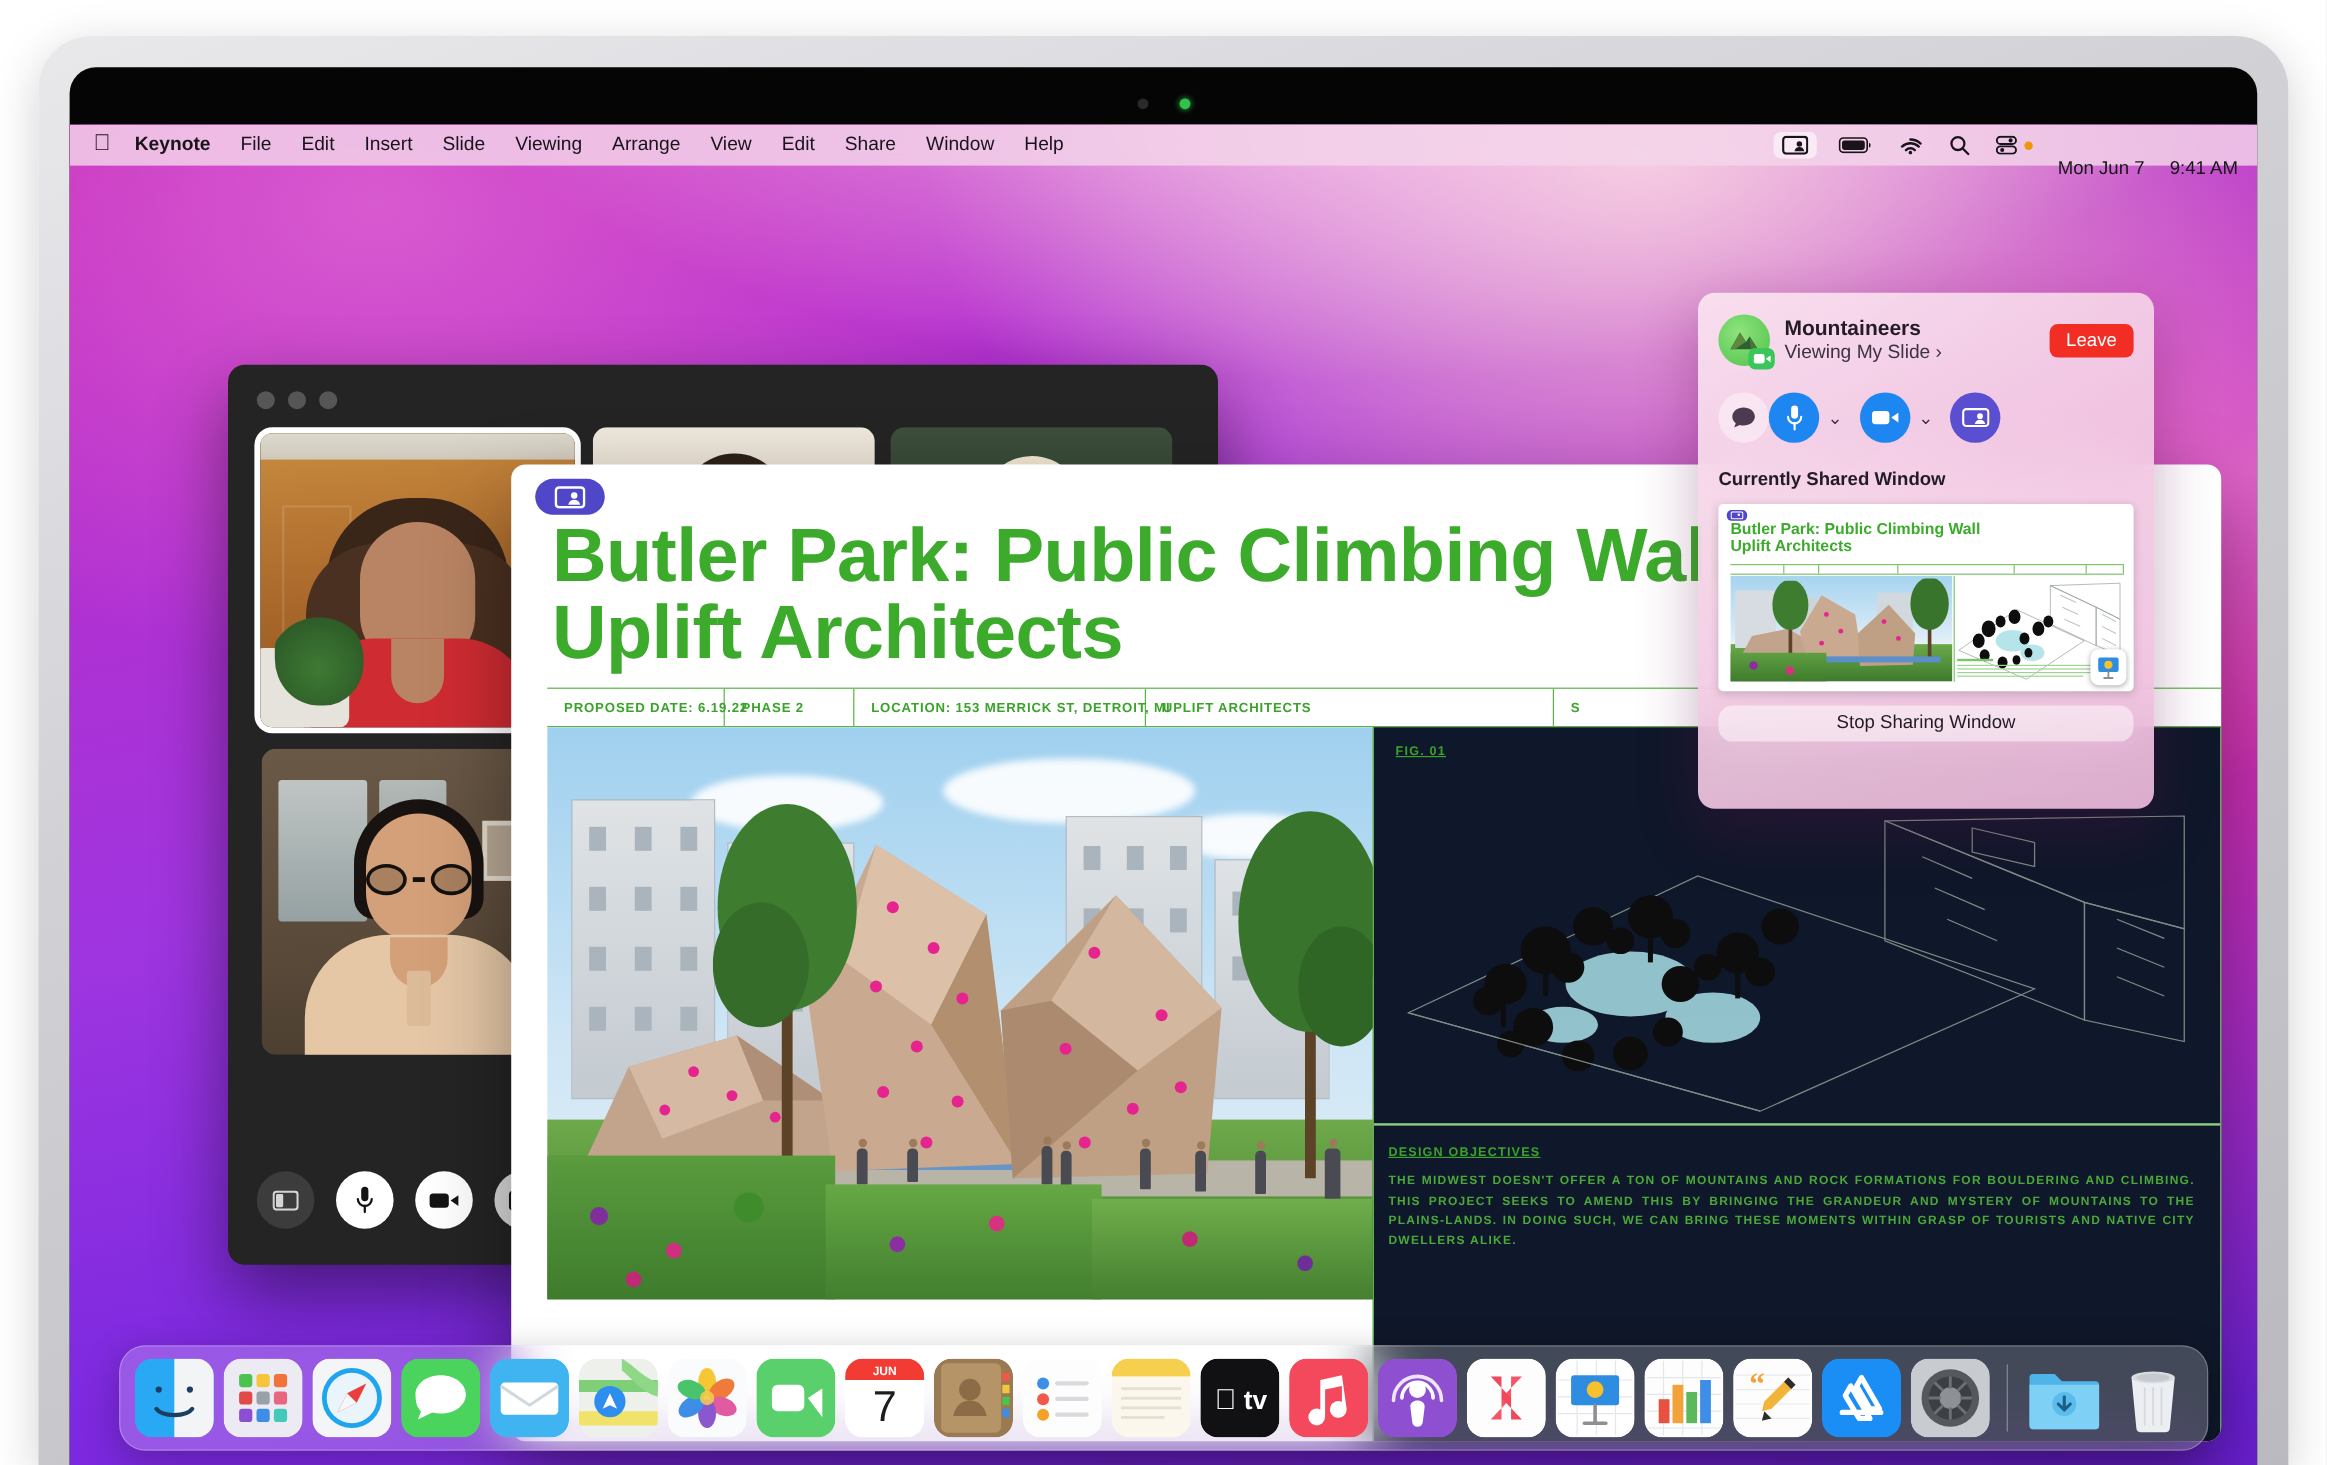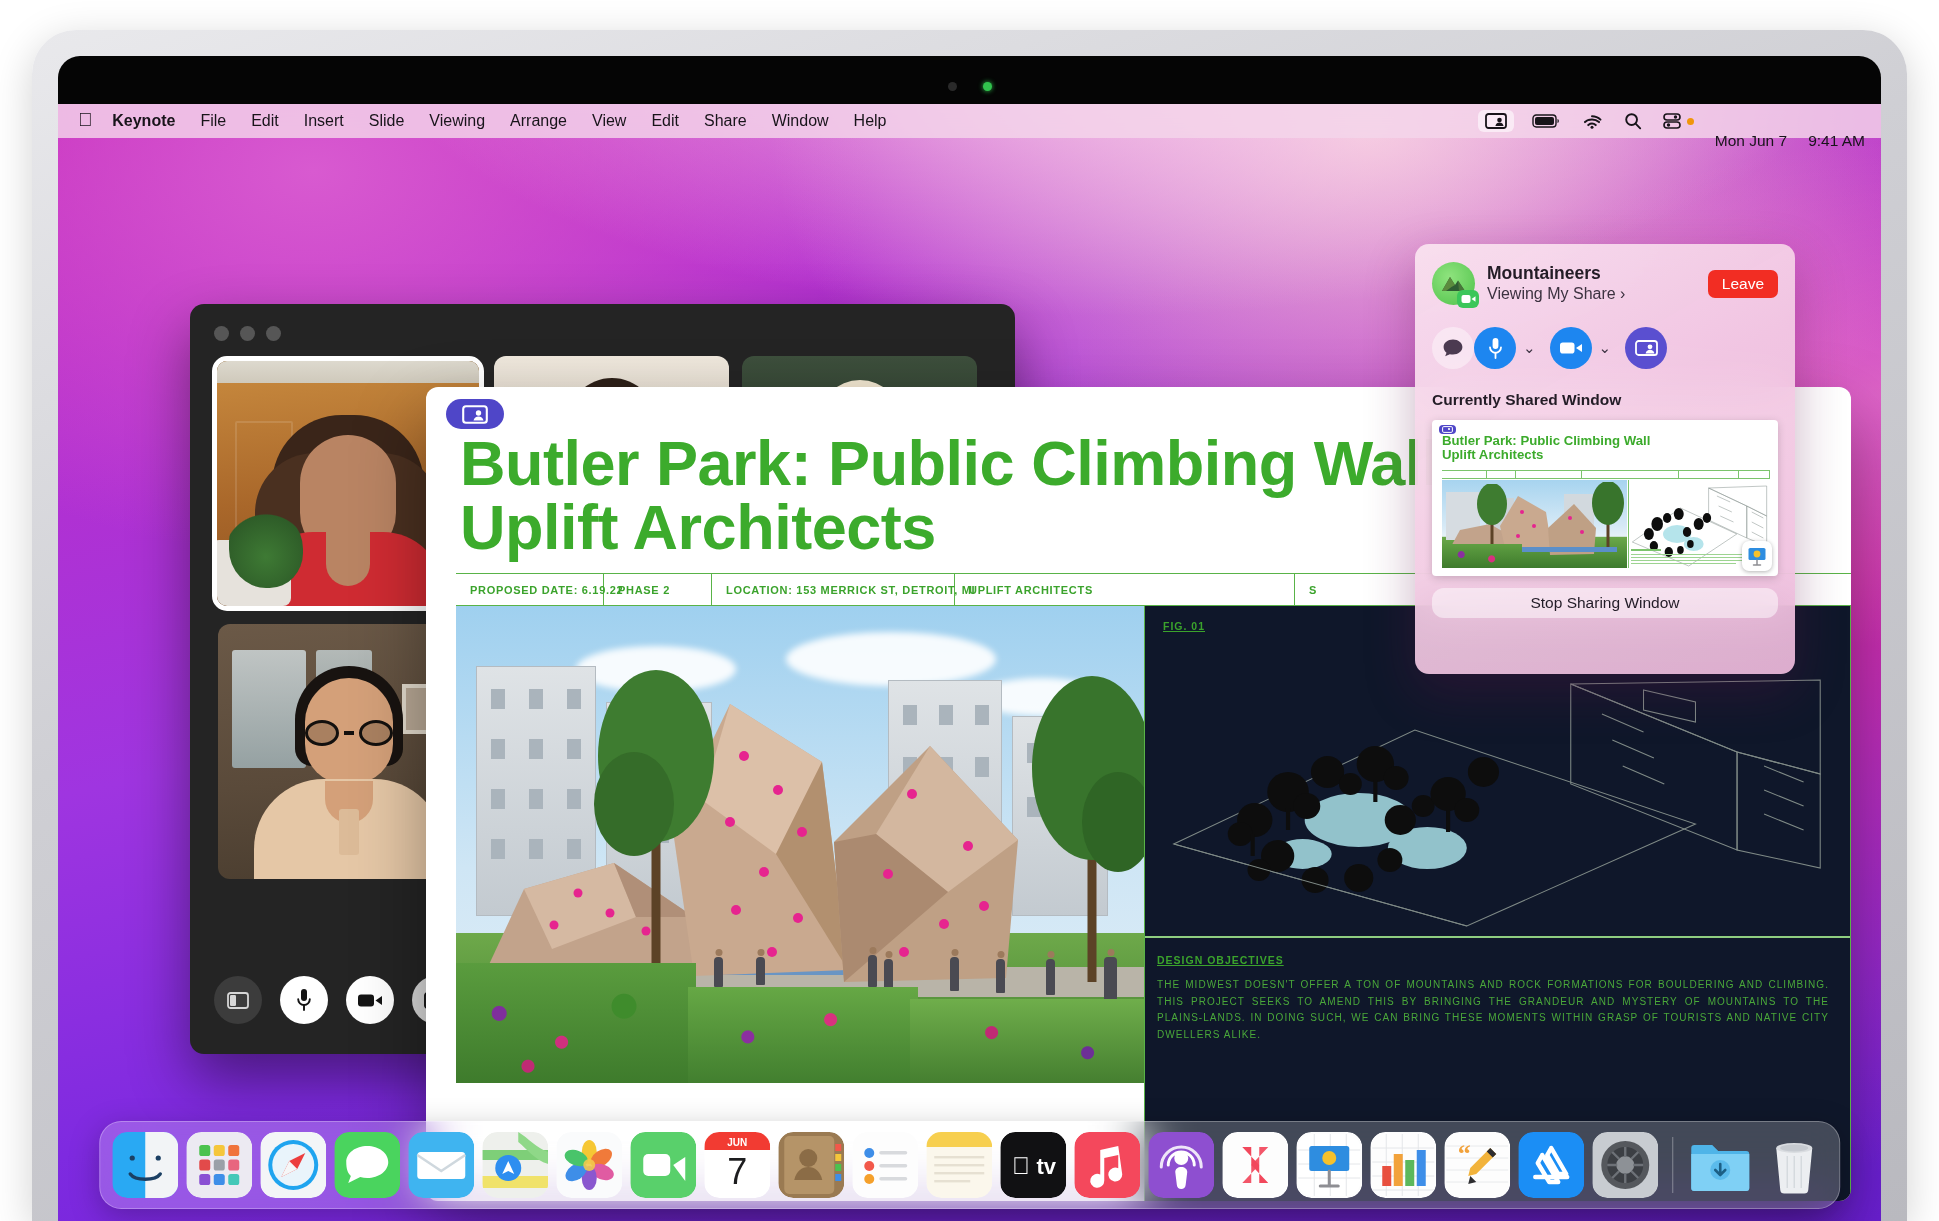--- a/index.html
+++ b/index.html
@@ -192,21 +192,21 @@
      radial-gradient(circle at 70% 60%, #d8317f 0 5px, rgba(0,0,0,0) 6px),
      radial-gradient(circle at 50% 20%, #3f8c2c 0 9px, rgba(0,0,0,0) 10px);}
   .person{position:absolute;width:9px;background:#4a4a52;border-radius:4px 4px 1px 1px;}
   .person:before{content:"";position:absolute;left:50%;top:-8px;transform:translateX(-50%);width:7px;height:7px;border-radius:50%;background:#9c7a5c;}
 
   
   #fig-label{position:absolute;left:18px;top:14px;color:#3ba32c;font-size:10.5px;font-weight:700;letter-spacing:1px;text-decoration:underline;}
   #diagram-area{position:absolute;left:10px;top:38px;right:10px;height:288px;}
   #design-obj{position:absolute;left:12px;top:348px;right:22px;}
   #design-obj-h{color:#3ba32c;font-size:10.5px;font-weight:700;letter-spacing:1px;text-decoration:underline;margin-bottom:11px;}
-  #design-obj-p{color:#4aa83a;font-size:10px;font-weight:400;letter-spacing:1.05px;line-height:1.65;text-align:justify;}
+  #design-obj-p{color:#4aa83a;font-size:10px;font-weight:700;letter-spacing:1.05px;line-height:1.65;text-align:justify;}
   #diag-divider{position:absolute;right:0;top:0;bottom:0;width:1.5px;background:#59b347;}
   #diag-hline{position:absolute;left:0;right:0;top:330px;height:1.5px;background:#8fce80;}
 
   
   #shareplay-popover {
     position:absolute; right: 86px; top: 140px;
     width: 380px; height: 430px;
     border-radius: 14px;
     background: linear-gradient(150deg, rgba(250,228,240,.93) 0%, rgba(243,205,228,.92) 45%, rgba(238,186,220,.92) 100%);
     backdrop-filter: blur(26px);
@@ -616,21 +616,21 @@
               </svg>
             <span id="sp-avatar-badge">
               <svg width="15" height="10" viewBox="0 0 15 10">
                   <rect x="0.5" y="1" width="9" height="8" rx="2" fill="#fff"></rect>
                   <path d="M10.5 5L14.5 2.2v5.6z" fill="#fff"></path>
                 </svg>
             </span>
           </div>
           <div id="sp-titles">
             <div id="sp-title">Mountaineers</div>
-            <div id="sp-sub">Viewing My Share ›</div>
+            <div id="sp-sub">Viewing My Slide ›</div>
           </div>
           <button id="leave-button">Leave</button>
         </div>
 
         <div id="sp-controls">
           <div class="sp-circle ghost">
             <svg width="22" height="20" viewBox="0 0 22 20">
                 <path d="M11 1.6c5.2 0 9.4 3.3 9.4 7.5S16.2 16.6 11 16.6c-1.1 0-2.2-.15-3.2-.43l-4.6 2 1.3-3.5C2.5 13.3 1.6 11.3 1.6 9.1 1.6 4.9 5.8 1.6 11 1.6z" fill="#4b3a50"></path>
               </svg>
           </div>

